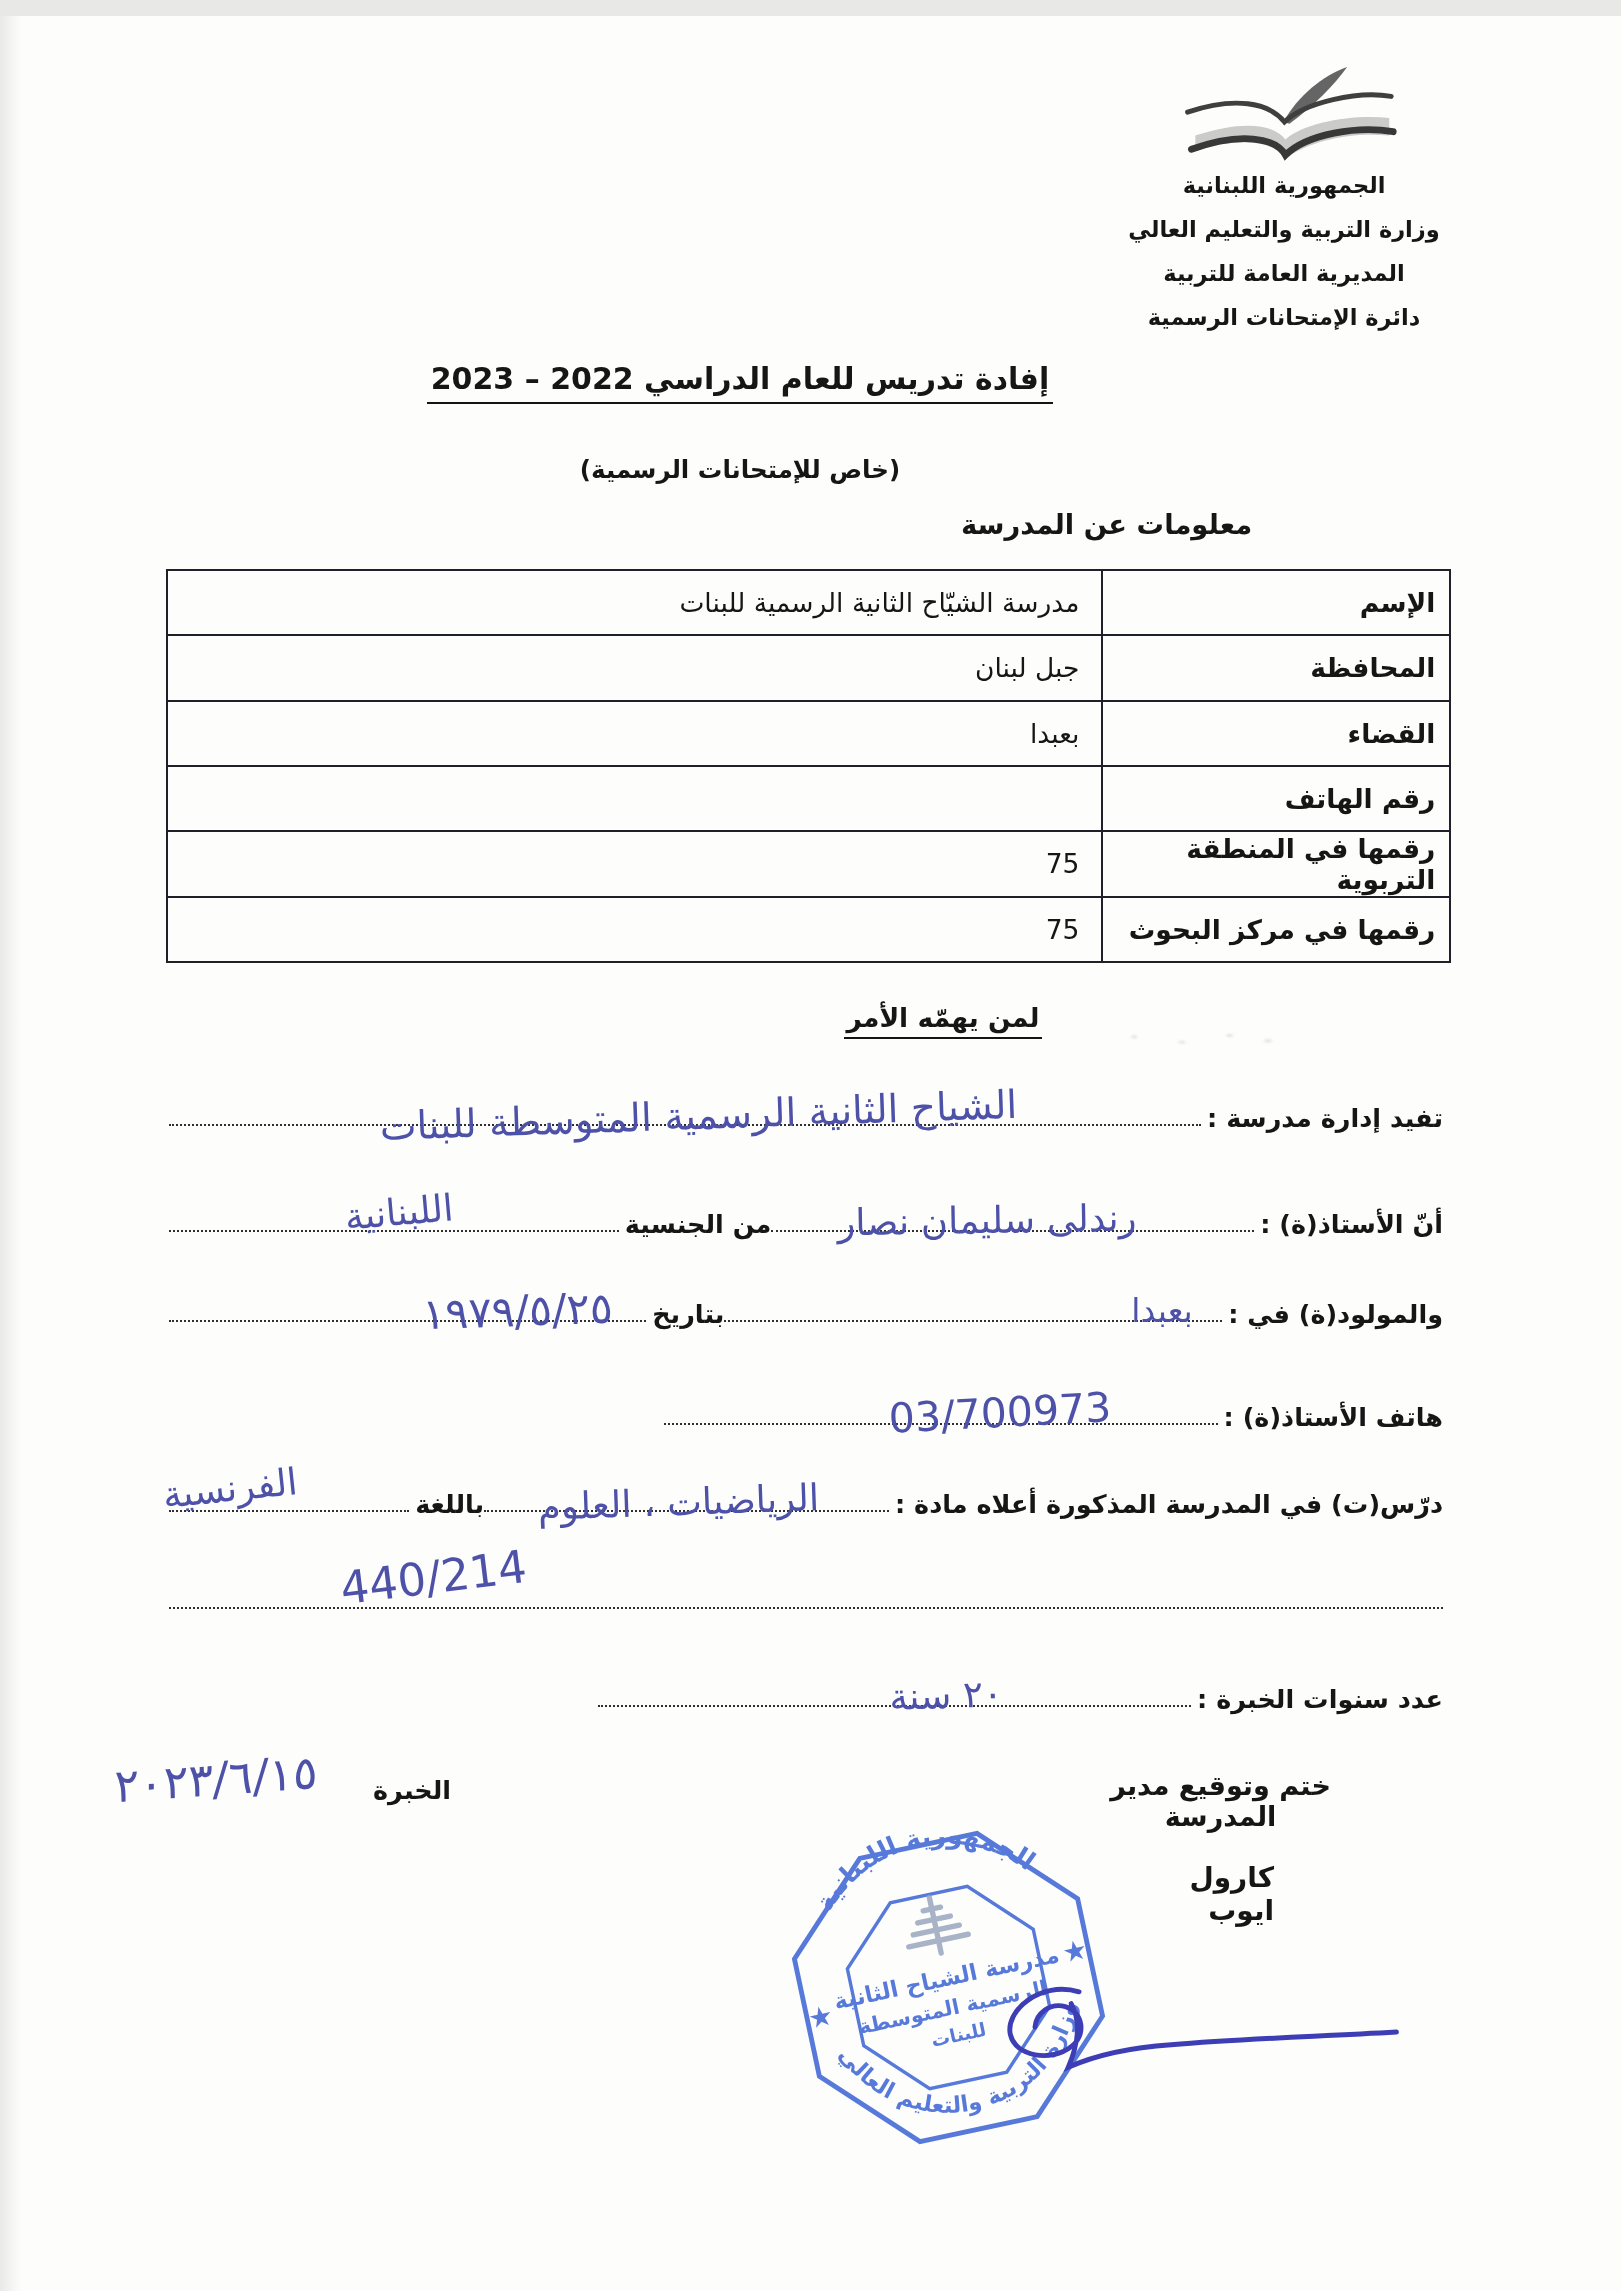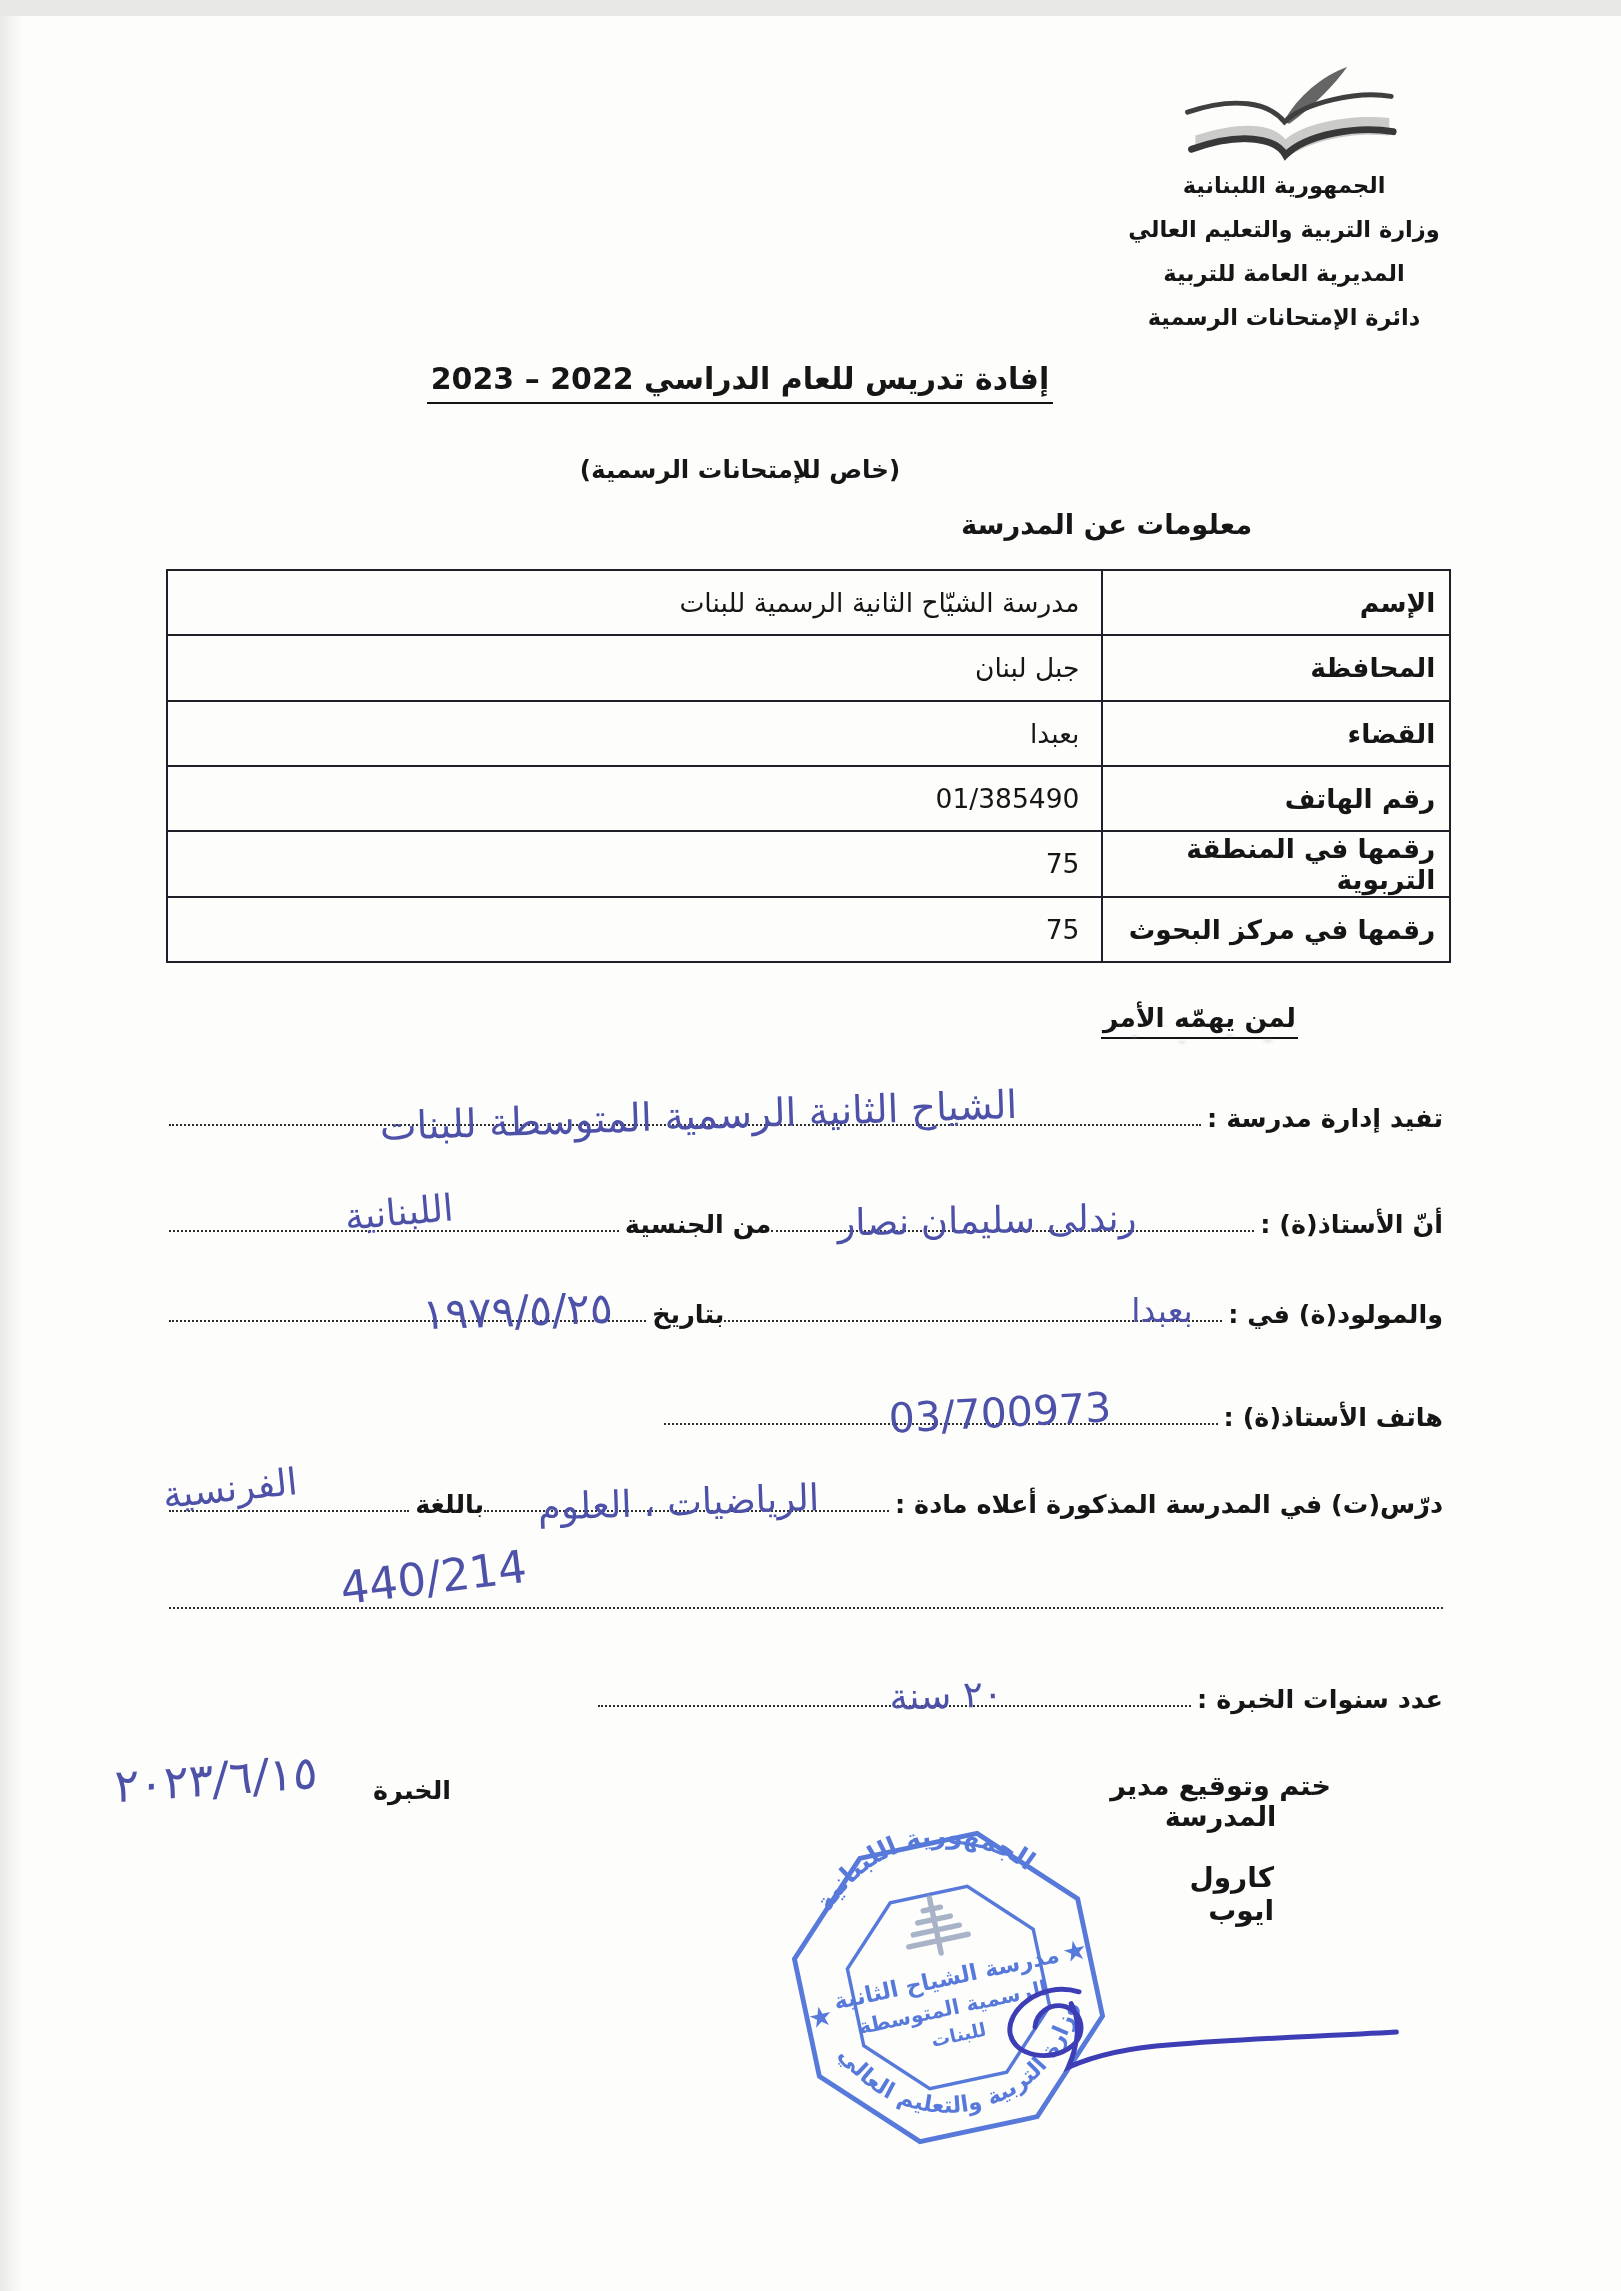--- a/index.html
+++ b/index.html
@@ -30,21 +30,21 @@
   .schooltable{left:166px;top:553px;width:1285px;height:394px;
     border:2px solid #20202a;display:flex;flex-direction:column;box-sizing:border-box;}
   .trow{flex:1;display:flex;direction:rtl;align-items:center;border-top:2px solid #20202a;}
   .trow:first-child{border-top:none;}
   .tlabel{width:348px;box-sizing:border-box;padding-right:13.7px;
     border-left:2px solid #20202a;font-size:26.5px;font-weight:700;height:100%;
     display:flex;align-items:center;}
   .tvalue{flex:1;box-sizing:border-box;padding-right:21.6px;text-align:right;
     font-size:26.5px;direction:rtl;padding-left:8px;}
   
-  .concern{left:588px;top:986px;width:710px;direction:rtl;}
+  .concern{left:588px;top:986px;width:710px;text-align:center;direction:rtl;}
   .concern span{display:inline-block;font-size:26.5px;font-weight:700;
     border-bottom:2.9px solid #141414;padding:0 2px 3.9px 2px;}
   
   .fline{position:absolute;right:178px;left:169px;display:flex;direction:rtl;
     align-items:flex-end;font-size:25.5px;font-weight:700;height:47px;}
   .flabel{white-space:nowrap;padding-left:5.9px;}
   .dots{border-bottom:2.9px dotted #2e2e2e;margin-bottom:6.9px;height:2px;}
   .dfill{flex:1;}
   .spacer{flex:1;}
   .hand{position:absolute;direction:rtl;font-weight:400;color:#4d51a8;
@@ -108,21 +108,20 @@
     <div class="trow">
       <div class="tlabel">المحافظة</div>
       <div class="tvalue">جبل لبنان</div>
     </div>
     <div class="trow">
       <div class="tlabel">القضاء</div>
       <div class="tvalue">بعبدا</div>
     </div>
     <div class="trow">
       <div class="tlabel">رقم الهاتف</div>
-      <div class="tvalue">01/385490</div>
     </div>
     <div class="trow">
       <div class="tlabel">رقمها في المنطقة التربوية</div>
       <div class="tvalue">75</div>
     </div>
     <div class="trow">
       <div class="tlabel">رقمها في مركز البحوث</div>
       <div class="tvalue">75</div>
     </div>
   </div>

